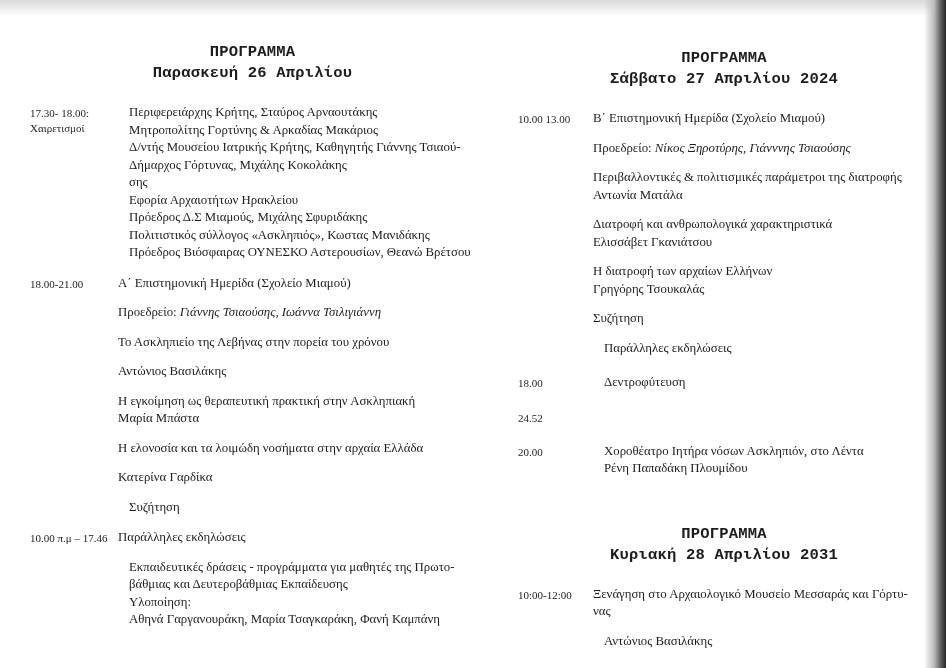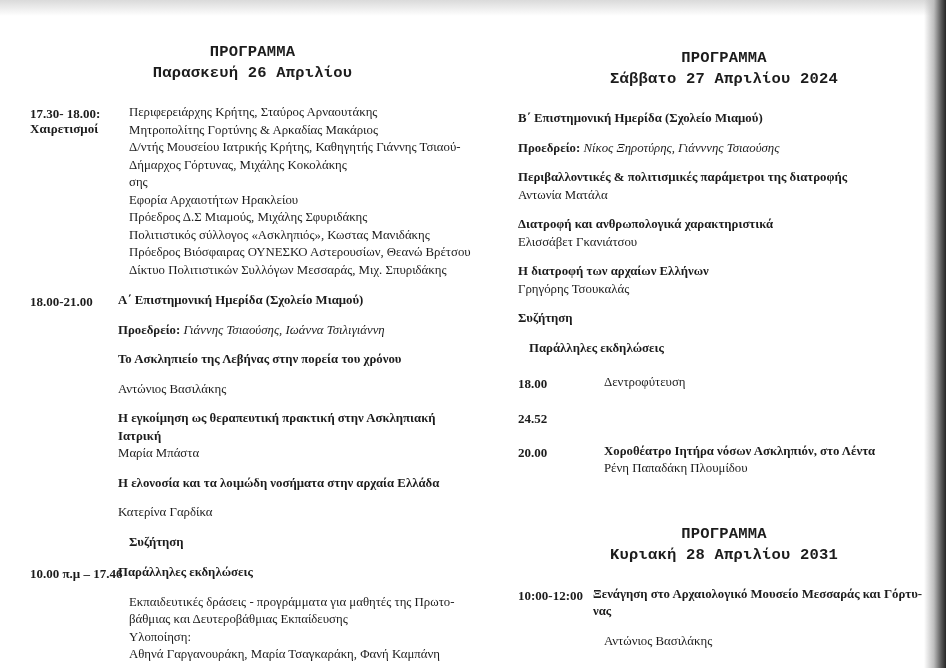--- a/index.html
+++ b/index.html
@@ -32,29 +32,29 @@
     font-weight:bold; font-size:15.5px; line-height:21px; letter-spacing:0.2px;font-family:Liberation Mono, monospace;
   }
 
   .block { display:grid; }
   .col-left  .block { grid-template-columns:88px 1fr; margin-bottom:13px; }
   .col-right .block { grid-template-columns:75px 1fr; margin-bottom:17px; }
   .block:last-child { margin-bottom:0; }
 
   .time-cell { padding-top:2px; }
   .time-label {
-    font-weight:bold; font-size:13px; line-height:15px; white-space:nowrap;
+    font-weight:normal; font-size:11px; line-height:15px; white-space:nowrap;
   }
 
   .para { margin-bottom:12px; }
   .para:last-child { margin-bottom:0;margin-left:11px; }
 
   .ln { font-size:12.8px; line-height:17.5px; white-space:nowrap; }
-  .ln.b { font-weight:bold; }
-  .ln .pr-label { font-weight:bold; }
+  .ln.b { font-weight:normal; }
+  .ln .pr-label { font-weight:normal; }
   .ln .pr-names { font-style:italic; }
 </style>
 </head>
 <body>
 
 <div class="shade-top"></div>
 <div class="shade-right"></div>
 <div id="doc-root">
     <div class="col col-left">
       <div class="sec">
@@ -71,21 +71,20 @@
             <div class="para">
               <div class="ln n">Περιφερειάρχης Κρήτης,  Σταύρος Αρναουτάκης</div>
               <div class="ln n">Μητροπολίτης Γορτύνης &amp; Αρκαδίας Μακάριος</div>
               <div class="ln n">Δ/ντής Μουσείου Ιατρικής Κρήτης, Καθηγητής Γιάννης Τσιαού-</div>
               <div class="ln n">Δήμαρχος Γόρτυνας, Μιχάλης Κοκολάκης</div>
               <div class="ln n">σης</div>
               <div class="ln n">Εφορία Αρχαιοτήτων Ηρακλείου</div>
               <div class="ln n">Πρόεδρος Δ.Σ Μιαμούς, Μιχάλης Σφυριδάκης</div>
               <div class="ln n">Πολιτιστικός σύλλογος «Ασκληπιός», Κωστας Μανιδάκης</div>
               <div class="ln n">Πρόεδρος Βιόσφαιρας ΟΥΝΕΣΚΟ Αστερουσίων, Θεανώ Βρέτσου</div>
-              <div class="ln n">Δίκτυο Πολιτιστικών Συλλόγων Μεσσαράς, Μιχ. Σπυριδάκης</div>
             </div>
           </div>
         </div>
         <div class="block">
           <div class="time-cell">
             <div class="time-label">18.00-21.00</div>
           </div>
           <div class="row-content">
             <div class="para">
               <div class="ln b">Α΄  Επιστημονική Ημερίδα (Σχολείο Μιαμού)</div>
@@ -94,21 +93,20 @@
               <div class="ln"><span class="pr-label">Προεδρείο:</span><span class="pr-names"> Γιάννης Τσιαούσης,  Ιωάννα Τσιλιγιάννη</span></div>
             </div>
             <div class="para">
               <div class="ln b">Το Ασκληπιείο της Λεβήνας στην πορεία του χρόνου</div>
             </div>
             <div class="para">
               <div class="ln n">Αντώνιος Βασιλάκης</div>
             </div>
             <div class="para">
               <div class="ln b">Η εγκοίμηση ως θεραπευτική πρακτική στην Ασκληπιακή</div>
-              <div class="ln b">Ιατρική</div>
               <div class="ln n">Μαρία Μπάστα</div>
             </div>
             <div class="para">
               <div class="ln b">Η ελονοσία και τα λοιμώδη νοσήματα στην αρχαία Ελλάδα</div>
             </div>
             <div class="para">
               <div class="ln n">Κατερίνα Γαρδίκα</div>
             </div>
             <div class="para">
               <div class="ln b">Συζήτηση</div>
@@ -133,20 +131,23 @@
         </div>
       </div>
     </div>
     <div class="col col-right">
       <div class="sec">
         <div class="sec-header">
           <div class="program-title">ΠΡΟΓΡΑΜΜΑ</div>
           <div class="program-date">Σάββατο 27 Απριλίου 2024</div>
         </div>
         <div class="block">
+          <div class="time-cell">
+            <div class="time-label">10.00 13.00</div>
+          </div>
           <div class="row-content">
             <div class="para">
               <div class="ln b">Β΄ Επιστημονική  Ημερίδα (Σχολείο Μιαμού)</div>
             </div>
             <div class="para">
               <div class="ln"><span class="pr-label">Προεδρείο:</span><span class="pr-names"> Νίκος Ξηροτύρης, Γιάνννης Τσιαούσης</span></div>
             </div>
             <div class="para">
               <div class="ln b">Περιβαλλοντικές  &amp; πολιτισμικές παράμετροι της διατροφής</div>
               <div class="ln n">Αντωνία Ματάλα</div>

